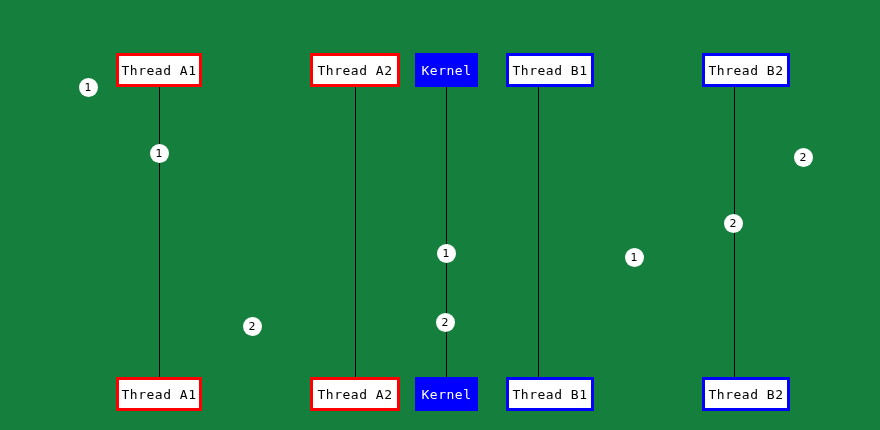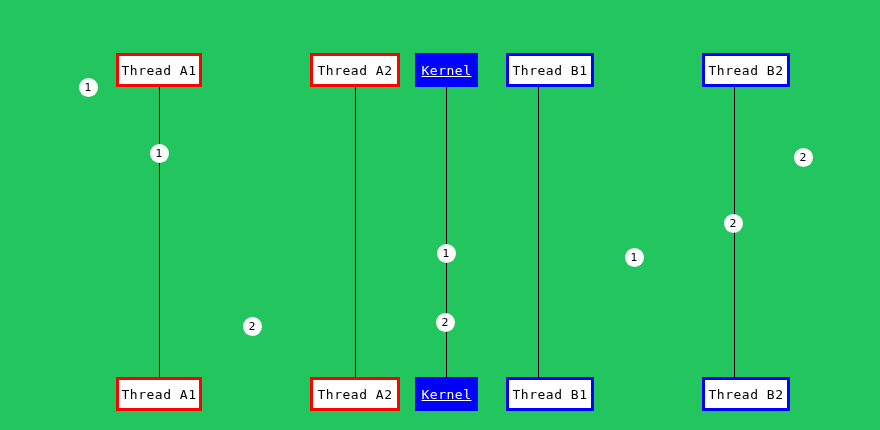--- a/index.html
+++ b/index.html
@@ -4,21 +4,21 @@
 <style>
   html, body {
     margin: 0;
     padding: 0;
     background: #000000;
   }
   #canvas {
     position: relative;
     width: 880px;
     height: 430px;
-    background: #22c55e;
+    background: #15803d;
     overflow: hidden;
     font-family: "DejaVu Sans Mono", "Liberation Mono", monospace;
   }
 
   
   .participant-box {
     position: absolute;
     box-sizing: border-box;
     display: flex;
     align-items: center;
@@ -37,21 +37,20 @@
   .pb-blue {
     background: #ffffff;
     border: 3px solid #0000ff;
     color: #000000;
     margin-left: 12px;
   }
   .pb-solidblue {
     background: #0000ff;
     border: 3px solid #0000ff;
     color: #ffffff;
-    text-decoration: underline;
   }
 
   
   .lifeline {
     position: absolute;
     width: 1px;
     background: #000000;
   }
 
   

